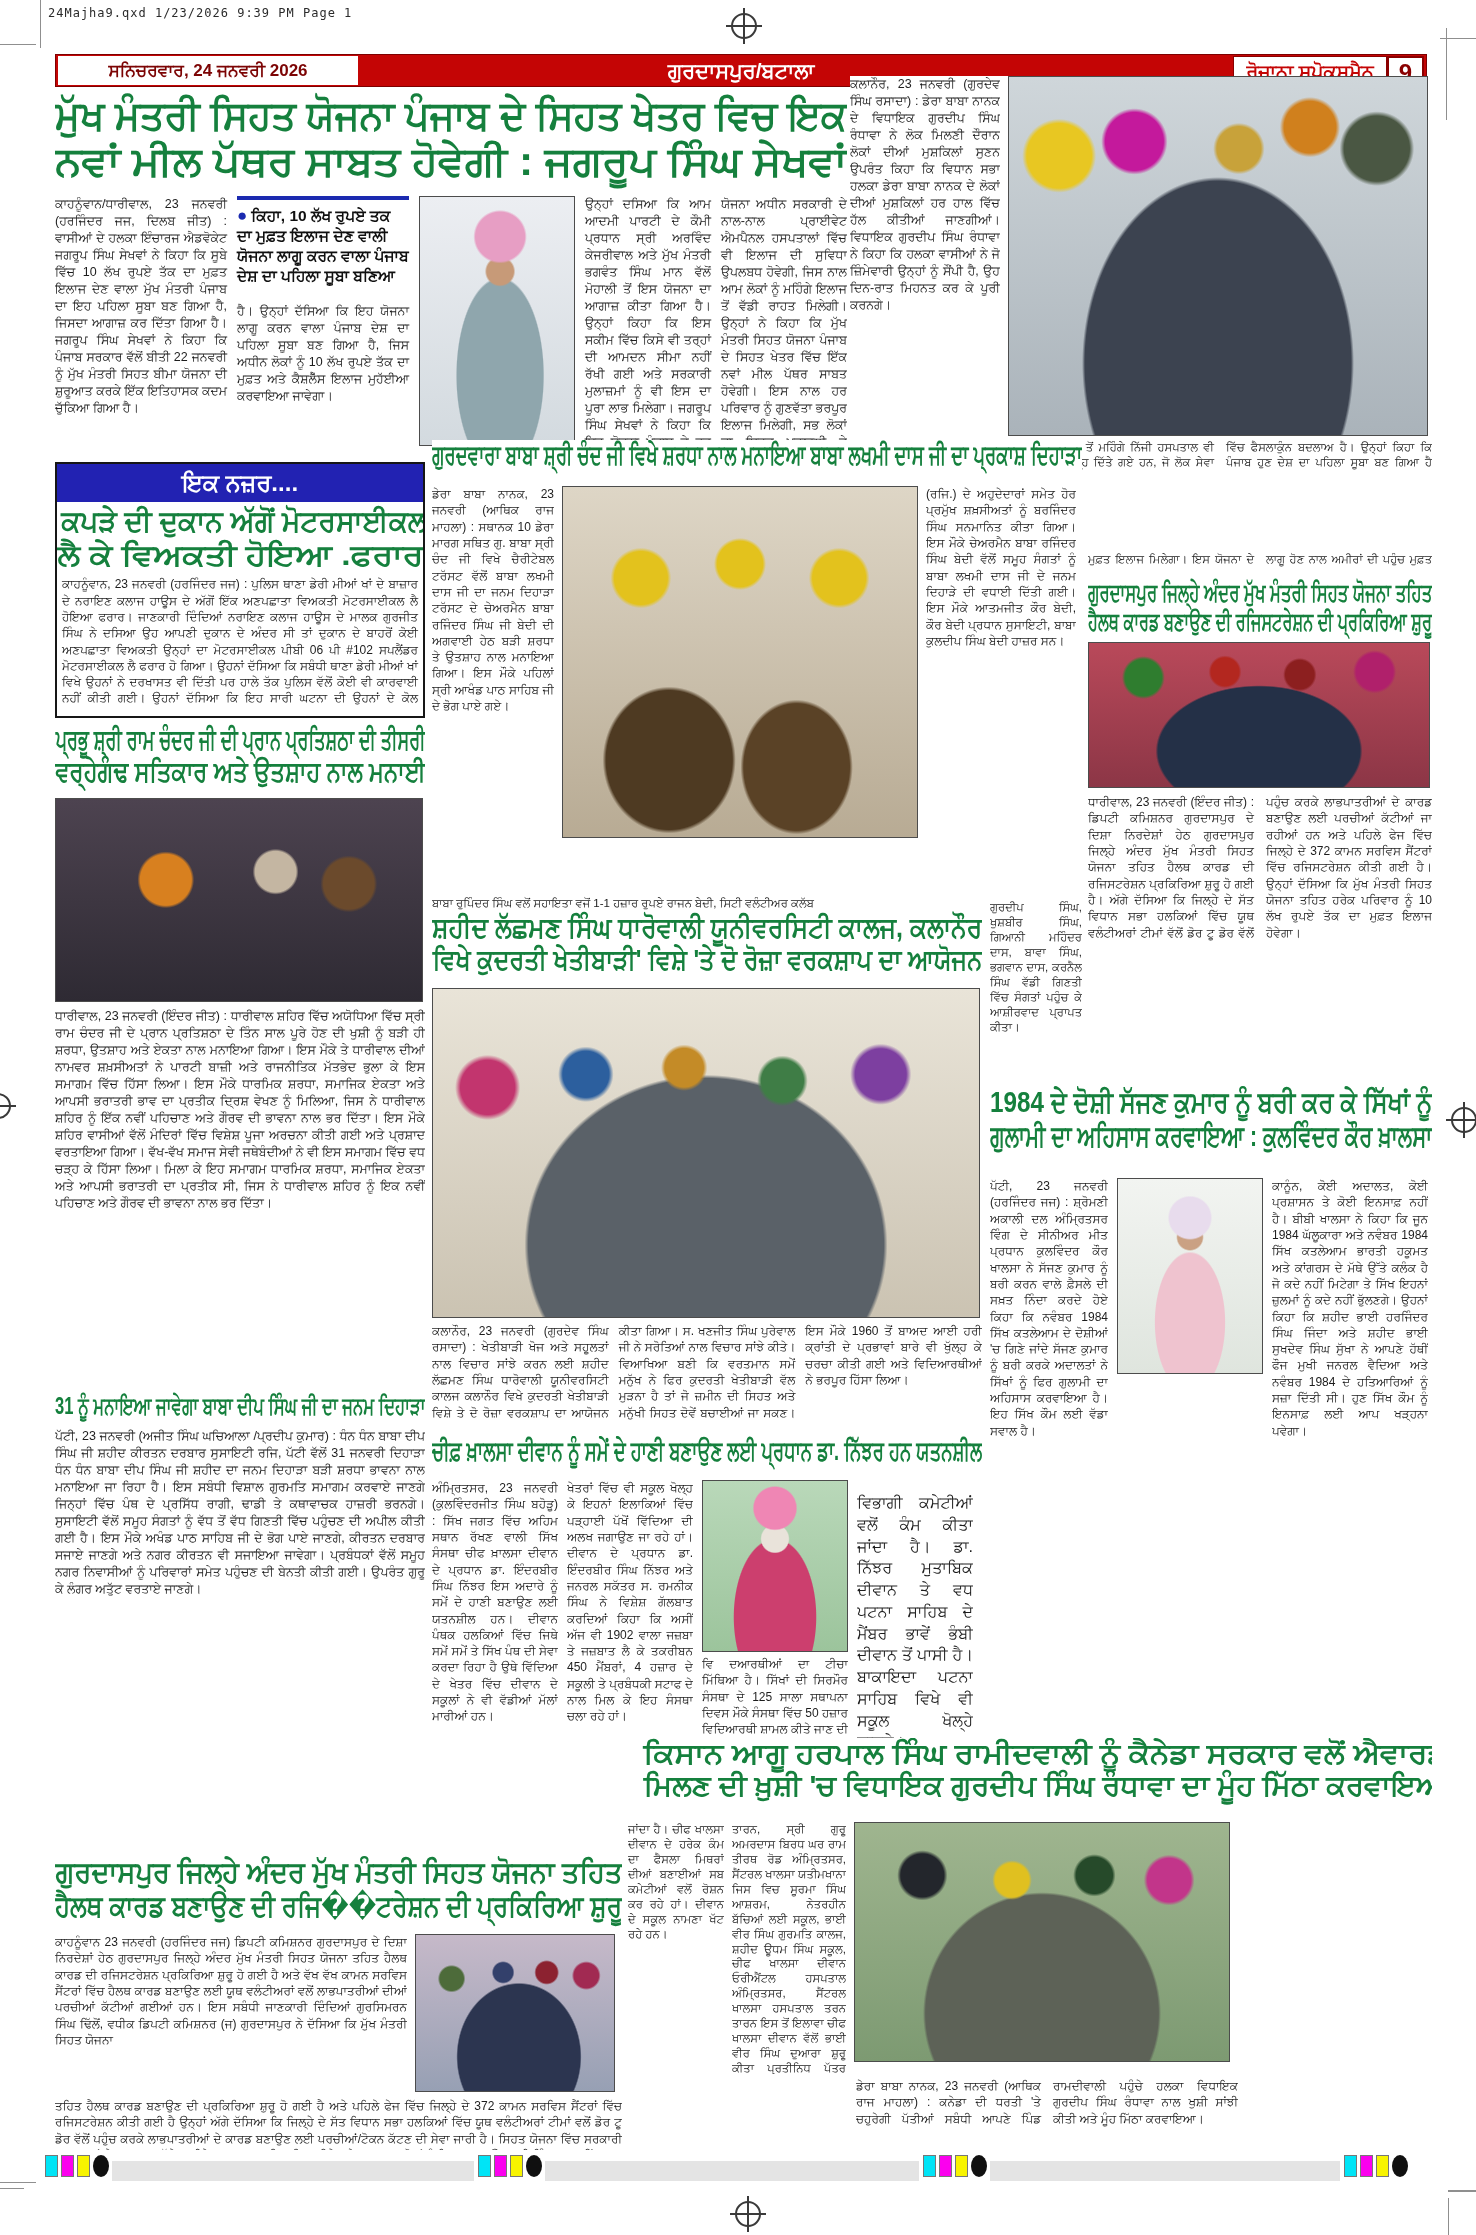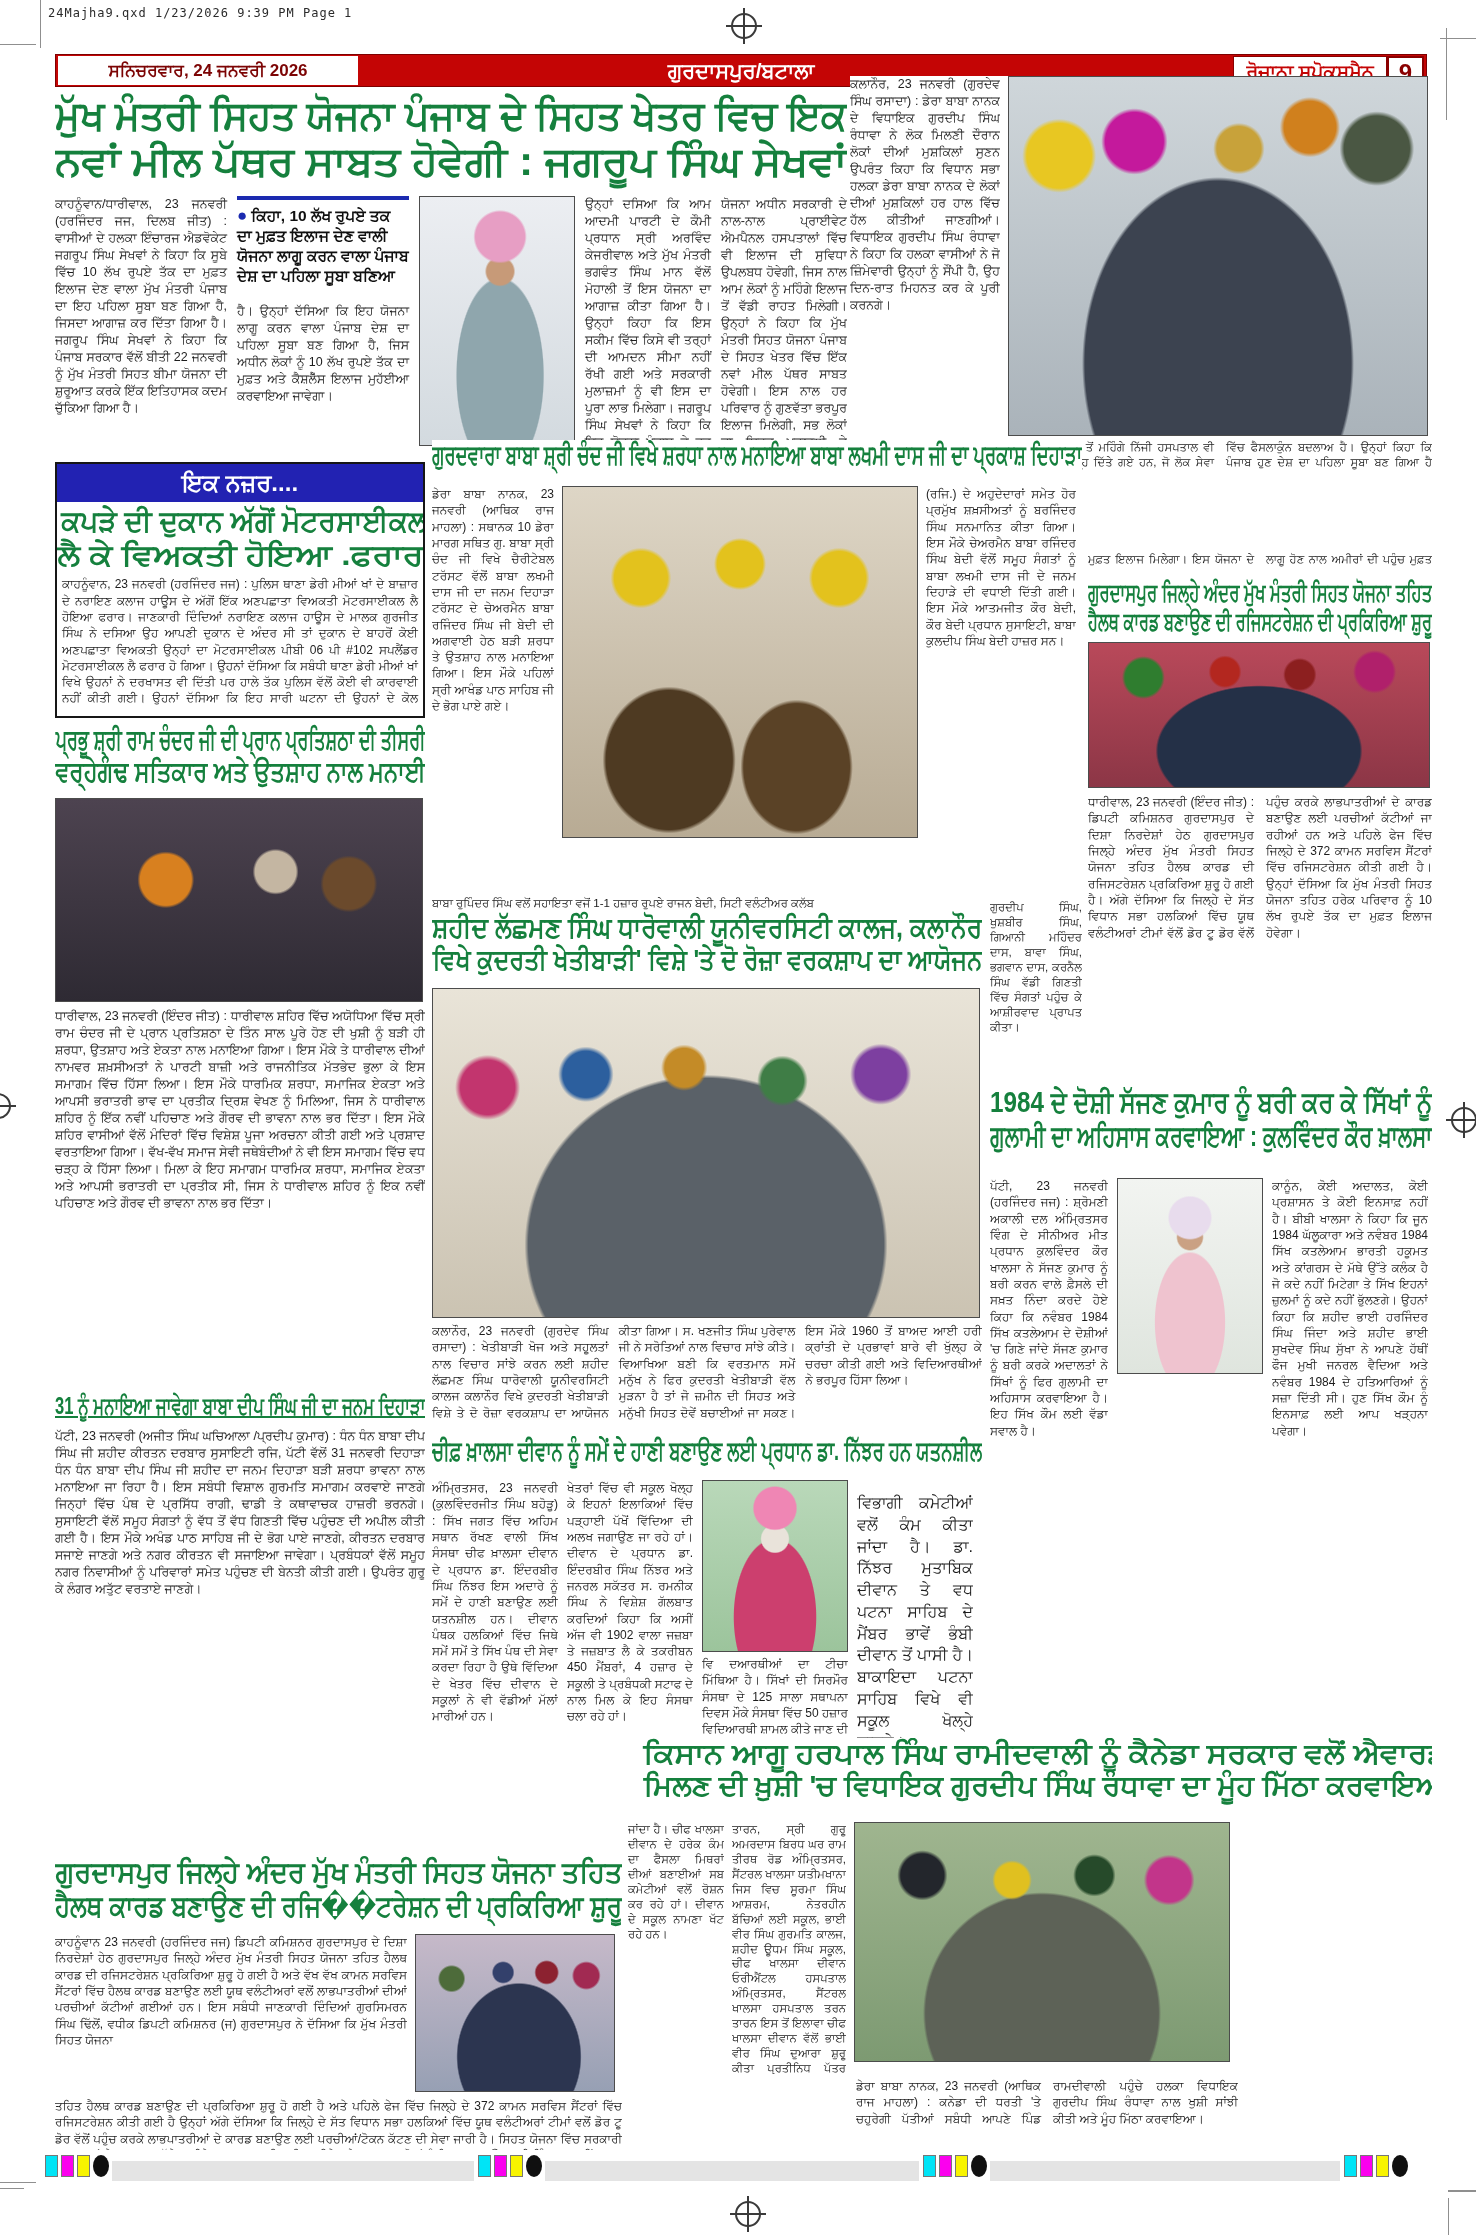--- a/index.html
+++ b/index.html
@@ -212,21 +212,21 @@
     <div class="row" style="gap:9px;">
       <div class="bt" style="width:118px;height:548px;overflow:hidden;font-size:12px;">ਪੱਟੀ, 23 ਜਨਵਰੀ (ਹਰਜਿੰਦਰ ਜਜ) : ਸ਼੍ਰੋਮਣੀ ਅਕਾਲੀ ਦਲ ਅੰਮ੍ਰਿਤਸਰ ਵਿੰਗ ਦੇ ਸੀਨੀਅਰ ਮੀਤ ਪ੍ਰਧਾਨ ਕੁਲਵਿੰਦਰ ਕੌਰ ਖਾਲਸਾ ਨੇ ਸੱਜਣ ਕੁਮਾਰ ਨੂੰ ਬਰੀ ਕਰਨ ਵਾਲੇ ਫ਼ੈਸਲੇ ਦੀ ਸਖ਼ਤ ਨਿੰਦਾ ਕਰਦੇ ਹੋਏ ਕਿਹਾ ਕਿ ਨਵੰਬਰ 1984 ਸਿੱਖ ਕਤਲੇਆਮ ਦੇ ਦੋਸ਼ੀਆਂ 'ਚ ਗਿਣੇ ਜਾਂਦੇ ਸੱਜਣ ਕੁਮਾਰ ਨੂੰ ਬਰੀ ਕਰਕੇ ਅਦਾਲਤਾਂ ਨੇ ਸਿੱਖਾਂ ਨੂੰ ਫਿਰ ਗੁਲਾਮੀ ਦਾ ਅਹਿਸਾਸ ਕਰਵਾਇਆ ਹੈ। ਇਹ ਸਿੱਖ ਕੌਮ ਲਈ ਵੱਡਾ ਸਵਾਲ ਹੈ।</div>
       <div style="width:146px;">
         <div class="photo pH" style="width:146px;height:196px;"></div>
       </div>
       <div class="bt" style="width:156px;height:548px;overflow:hidden;font-size:12px;">ਕਾਨੂੰਨ, ਕੋਈ ਅਦਾਲਤ, ਕੋਈ ਪ੍ਰਸ਼ਾਸਨ ਤੇ ਕੋਈ ਇਨਸਾਫ਼ ਨਹੀਂ ਹੈ। ਬੀਬੀ ਖਾਲਸਾ ਨੇ ਕਿਹਾ ਕਿ ਜੂਨ 1984 ਘੱਲੂਕਾਰਾ ਅਤੇ ਨਵੰਬਰ 1984 ਸਿੱਖ ਕਤਲੇਆਮ ਭਾਰਤੀ ਹਕੂਮਤ ਅਤੇ ਕਾਂਗਰਸ ਦੇ ਮੱਥੇ ਉੱਤੇ ਕਲੰਕ ਹੈ ਜੋ ਕਦੇ ਨਹੀਂ ਮਿਟੇਗਾ ਤੇ ਸਿੱਖ ਇਹਨਾਂ ਜ਼ੁਲਮਾਂ ਨੂੰ ਕਦੇ ਨਹੀਂ ਭੁੱਲਣਗੇ। ਉਹਨਾਂ ਕਿਹਾ ਕਿ ਸ਼ਹੀਦ ਭਾਈ ਹਰਜਿੰਦਰ ਸਿੰਘ ਜਿੰਦਾ ਅਤੇ ਸ਼ਹੀਦ ਭਾਈ ਸੁਖਦੇਵ ਸਿੰਘ ਸੁੱਖਾ ਨੇ ਆਪਣੇ ਹੱਥੀਂ ਫੌਜ ਮੁਖੀ ਜਨਰਲ ਵੈਦਿਆ ਅਤੇ ਨਵੰਬਰ 1984 ਦੇ ਹਤਿਆਰਿਆਂ ਨੂੰ ਸਜ਼ਾ ਦਿੱਤੀ ਸੀ। ਹੁਣ ਸਿੱਖ ਕੌਮ ਨੂੰ ਇਨਸਾਫ਼ ਲਈ ਆਪ ਖੜ੍ਹਨਾ ਪਵੇਗਾ।</div>
     </div>
   </div>
 
   <div class="art" style="left:55px;top:1392px;width:370px;height:458px;">
-    <div class="hd" style="font-size:24px;height:36px;text-decoration:underline;">
+    <div class="hd" style="font-size:24px;height:36px;">
       <span class="fit" style="display: block; transform-origin: left center; transform: scaleX(0.688); width: 538px;">31 ਨੂੰ ਮਨਾਇਆ ਜਾਵੇਗਾ ਬਾਬਾ ਦੀਪ ਸਿੰਘ ਜੀ ਦਾ ਜਨਮ ਦਿਹਾੜਾ</span>
     </div>
     <div class="bt" style="height:414px;overflow:hidden;">ਪੱਟੀ, 23 ਜਨਵਰੀ (ਅਜੀਤ ਸਿੰਘ ਘਚਿਆਲਾ /ਪ੍ਰਦੀਪ ਕੁਮਾਰ) : ਧੰਨ ਧੰਨ ਬਾਬਾ ਦੀਪ ਸਿੰਘ ਜੀ ਸ਼ਹੀਦ ਕੀਰਤਨ ਦਰਬਾਰ ਸੁਸਾਇਟੀ ਰਜਿ, ਪੱਟੀ ਵੱਲੋਂ 31 ਜਨਵਰੀ ਦਿਹਾੜਾ ਧੰਨ ਧੰਨ ਬਾਬਾ ਦੀਪ ਸਿੰਘ ਜੀ ਸ਼ਹੀਦ ਦਾ ਜਨਮ ਦਿਹਾੜਾ ਬੜੀ ਸ਼ਰਧਾ ਭਾਵਨਾ ਨਾਲ ਮਨਾਇਆ ਜਾ ਰਿਹਾ ਹੈ। ਇਸ ਸਬੰਧੀ ਵਿਸ਼ਾਲ ਗੁਰਮਤਿ ਸਮਾਗਮ ਕਰਵਾਏ ਜਾਣਗੇ ਜਿਨ੍ਹਾਂ ਵਿੱਚ ਪੰਥ ਦੇ ਪ੍ਰਸਿੱਧ ਰਾਗੀ, ਢਾਡੀ ਤੇ ਕਥਾਵਾਚਕ ਹਾਜ਼ਰੀ ਭਰਨਗੇ। ਸੁਸਾਇਟੀ ਵੱਲੋਂ ਸਮੂਹ ਸੰਗਤਾਂ ਨੂੰ ਵੱਧ ਤੋਂ ਵੱਧ ਗਿਣਤੀ ਵਿੱਚ ਪਹੁੰਚਣ ਦੀ ਅਪੀਲ ਕੀਤੀ ਗਈ ਹੈ। ਇਸ ਮੌਕੇ ਅਖੰਡ ਪਾਠ ਸਾਹਿਬ ਜੀ ਦੇ ਭੋਗ ਪਾਏ ਜਾਣਗੇ, ਕੀਰਤਨ ਦਰਬਾਰ ਸਜਾਏ ਜਾਣਗੇ ਅਤੇ ਨਗਰ ਕੀਰਤਨ ਵੀ ਸਜਾਇਆ ਜਾਵੇਗਾ। ਪ੍ਰਬੰਧਕਾਂ ਵੱਲੋਂ ਸਮੂਹ ਨਗਰ ਨਿਵਾਸੀਆਂ ਨੂੰ ਪਰਿਵਾਰਾਂ ਸਮੇਤ ਪਹੁੰਚਣ ਦੀ ਬੇਨਤੀ ਕੀਤੀ ਗਈ। ਉਪਰੰਤ ਗੁਰੂ ਕੇ ਲੰਗਰ ਅਤੁੱਟ ਵਰਤਾਏ ਜਾਣਗੇ।</div>
   </div>
 
   <div class="art" style="left:432px;top:1436px;width:550px;height:414px;">
     <div class="hd" style="font-size:27px;height:44px;">
       <span class="fit" style="display: block; transform-origin: left center; transform: scaleX(0.67); width: 821px;">ਚੀਫ਼ ਖ਼ਾਲਸਾ ਦੀਵਾਨ ਨੂੰ ਸਮੇਂ ਦੇ ਹਾਣੀ ਬਣਾਉਣ ਲਈ ਪ੍ਰਧਾਨ ਡਾ. ਨਿੱਝਰ ਹਨ ਯਤਨਸ਼ੀਲ</span>
     </div>
     <div class="row" style="gap:9px;">

